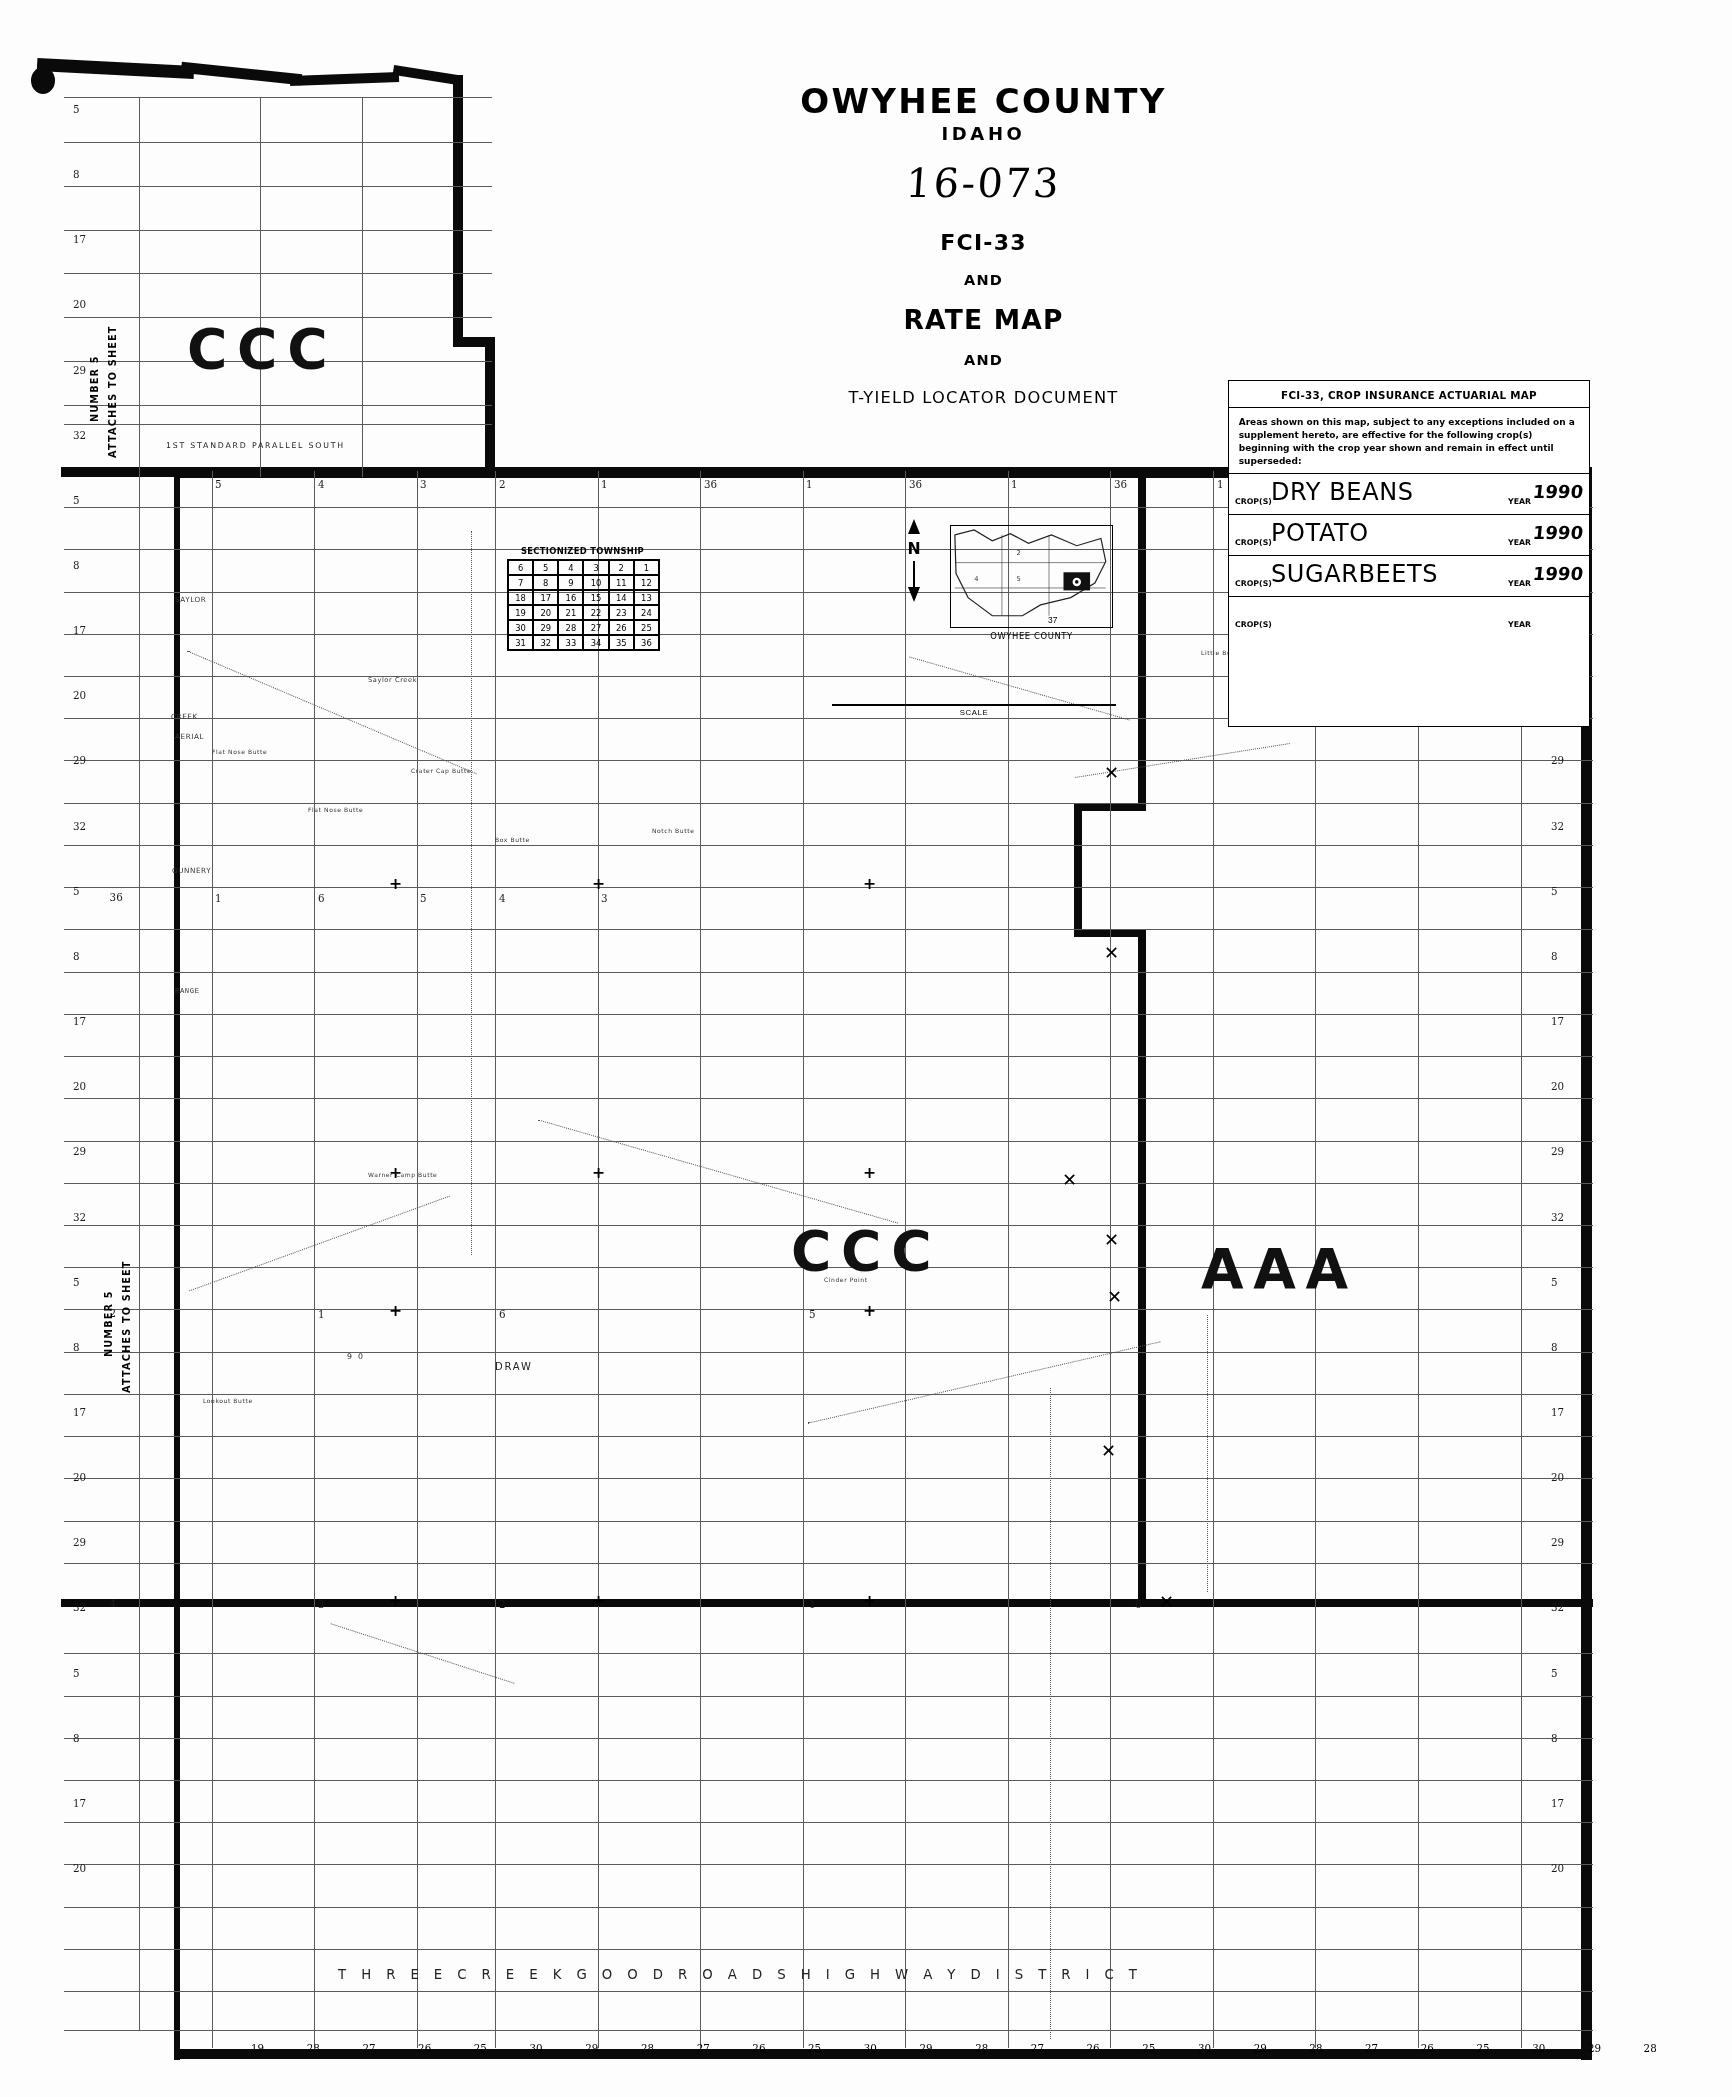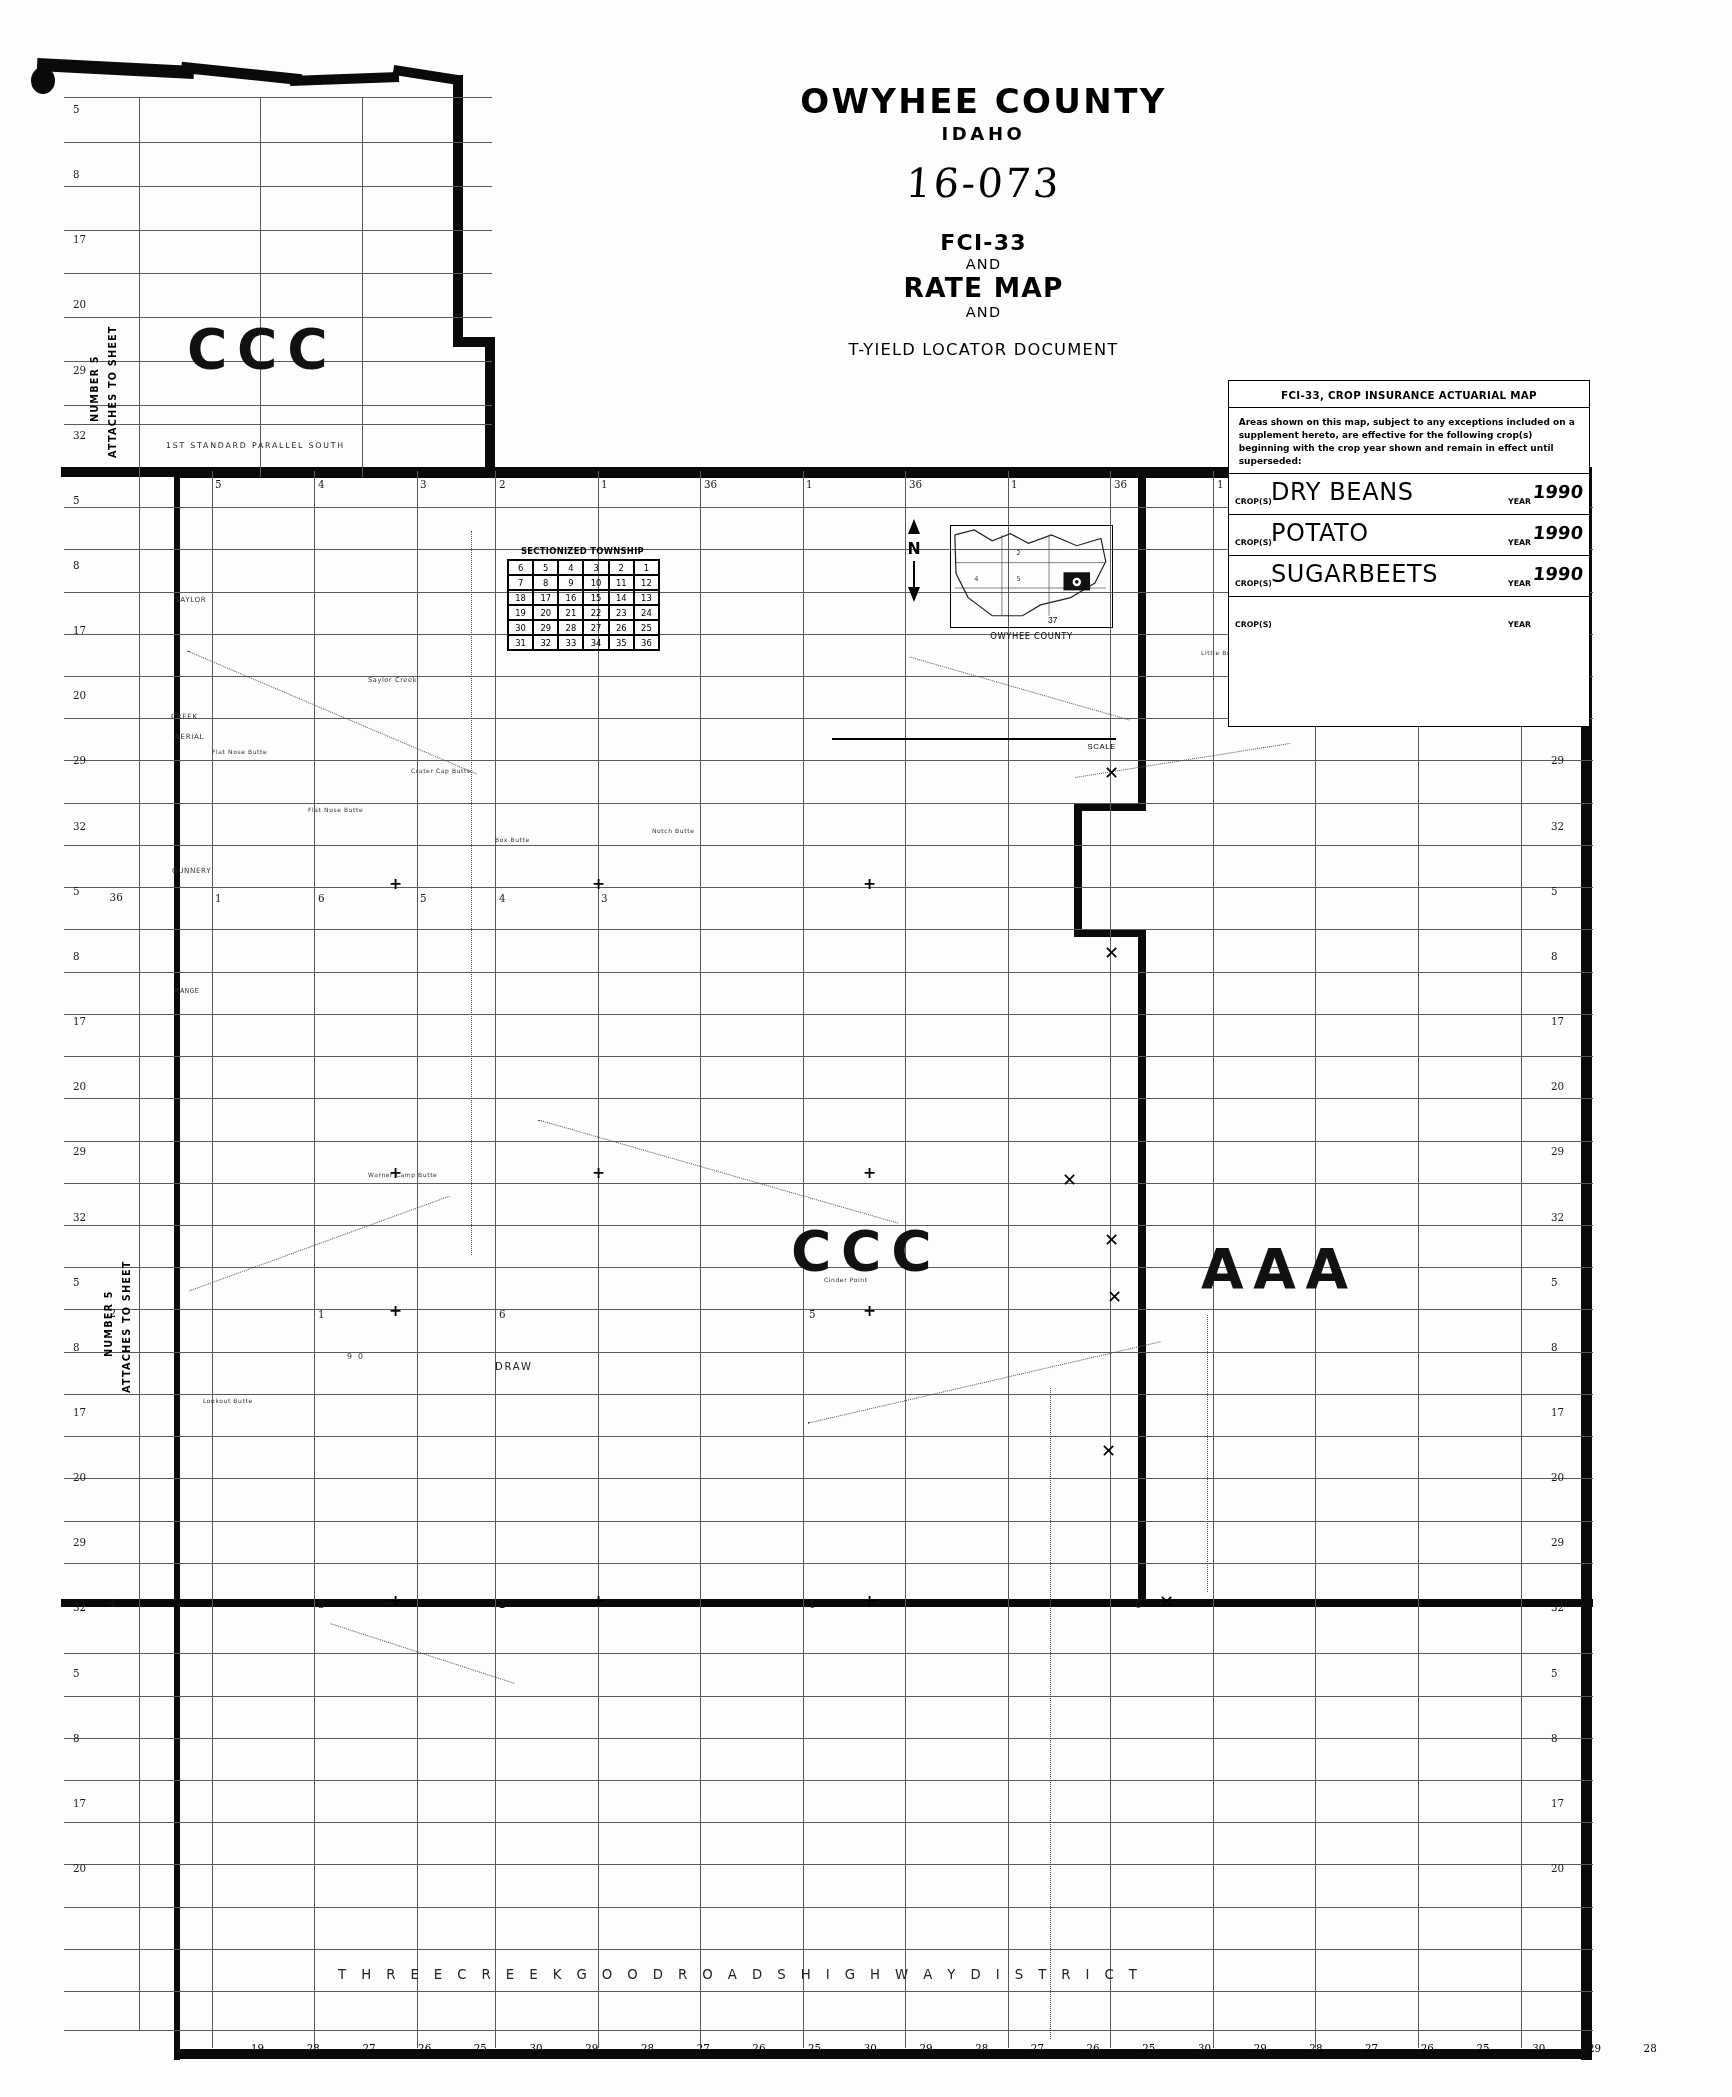--- a/index.html
+++ b/index.html
@@ -59,24 +59,24 @@
   }
   .bigline {
     font-family: "DejaVu Sans", sans-serif;
     font-weight: bold;
     font-size: 26.5px;
     letter-spacing: 1.2px;
     line-height: 1.12;
   }
   .andline {
     font-family: "DejaVu Sans", sans-serif;
-    font-weight: normal;
+    font-weight: bold;
     font-size: 14.5px;
     letter-spacing: 1.2px;
-    margin: 1px 0;
+    margin: 17px 0;
   }
   #locator-line {
     font-family: "DejaVu Sans", sans-serif;
     font-size: 16.3px;
     letter-spacing: 1.2px;
     margin-top: 20.5px;
   }
 
   
   #township-block {
@@ -134,21 +134,21 @@
   }
   #locator-caption {
     position: absolute; top: 106px; left: 0; width: 163px;
     text-align: center; font-size: 8.4px; letter-spacing: 0.6px;
     font-family: "DejaVu Sans", sans-serif;
   }
   #locator-37 {
     position: absolute; left: 98px; top: 90px; font-size: 8.4px;
   }
   #scale-line {
-    left: 832px; top: 738px; width: 284px; text-align: right;
+    left: 832px; top: 704px; width: 284px; text-align: center;
   }
   #scale-line .bar { height: 1.8px; background: #000; width: 100%; }
   #scale-line .lbl { font-size: 7.8px; letter-spacing: 0.6px; margin-top: 1.8px; }
 
   
   #legend-box {
     left: 1228px; top: 380px; width: 362px; height: 347px;
     border: 1.8px solid #000;
     background: #fff;
     box-sizing: border-box;

